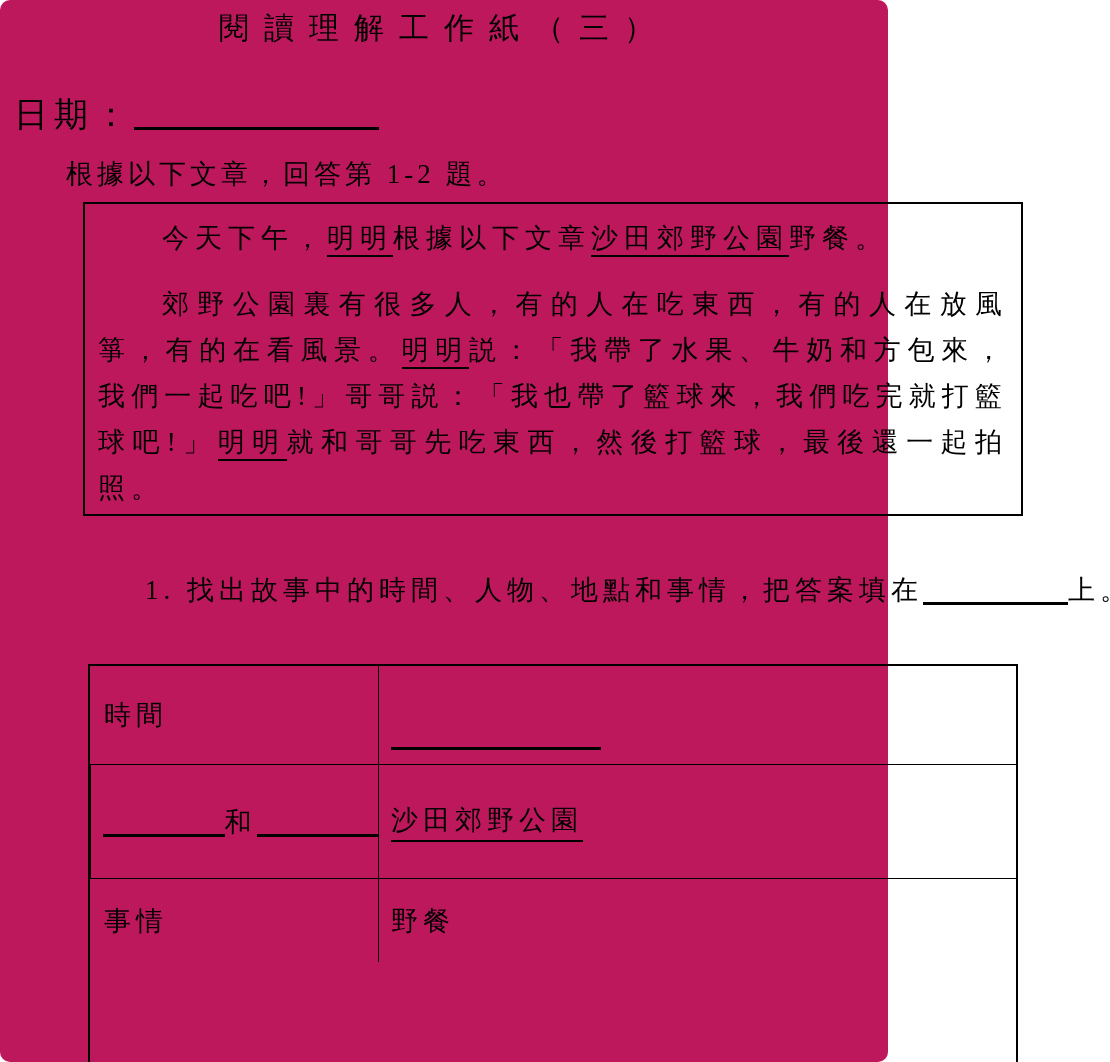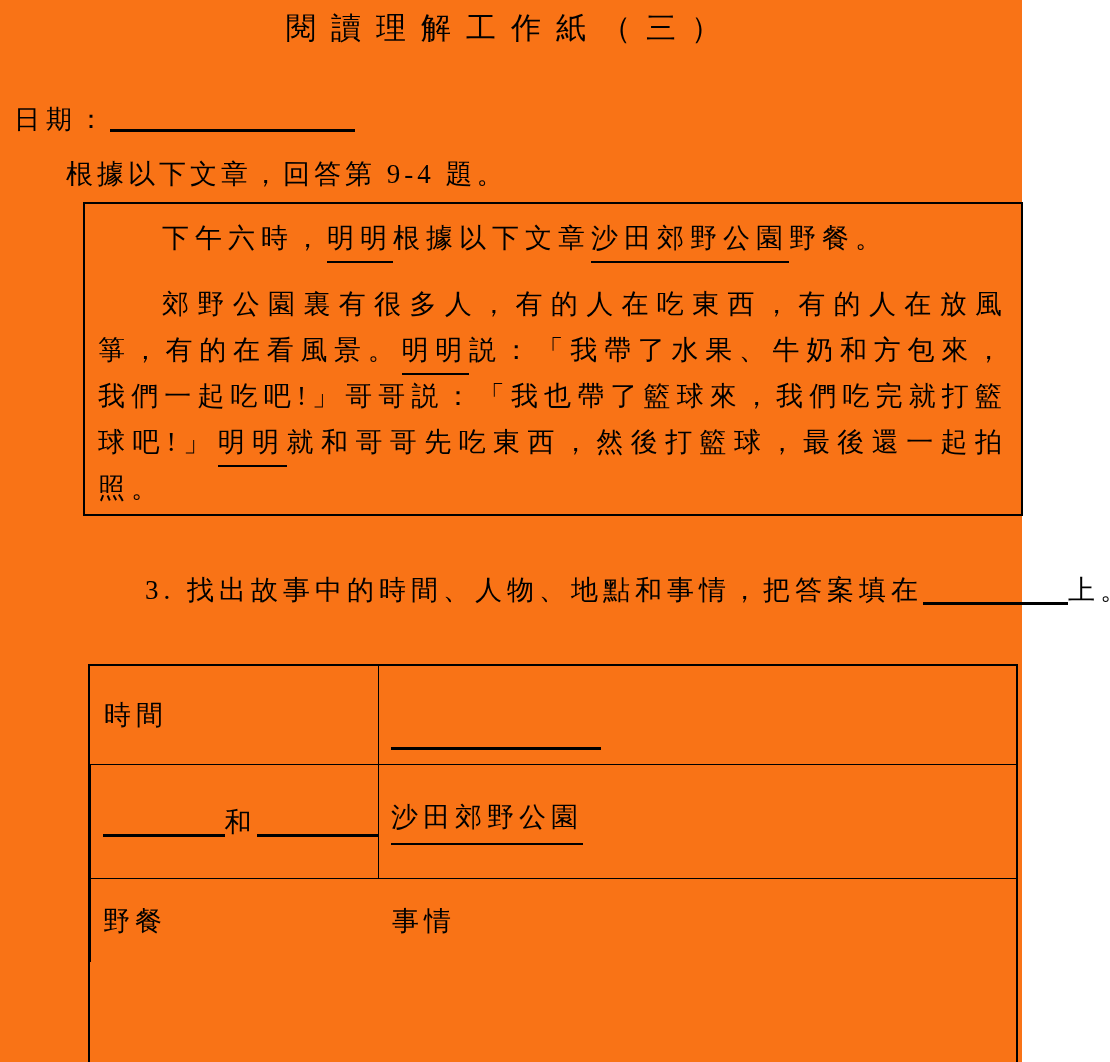--- a/index.html
+++ b/index.html
@@ -7,43 +7,44 @@
     padding: 0;
     background: #ffffff;
     width: 1110px;
     height: 1062px;
     overflow: hidden;
     font-family: "Liberation Serif", serif;
     color: #000000;
   }
   .page {
     position: relative;
-    width: 1022px;
+    width: 888px;
     height: 1062px;
-    background: #f97316;
+    background: #be185d;
+    border-radius: 10px;
   }
 
   
   .title {
     position: absolute;
     top: 8px;
     left: 0;
     width: 100%;
     text-align: center;
     font-size: 30px;
     letter-spacing: 0.5em;
     white-space: nowrap;
   }
 
   
   .date-field {
     position: absolute;
-    top: 102px;
+    top: 92px;
     left: 14px;
-    font-size: 26px;
+    font-size: 34px;
     letter-spacing: 6px;
     white-space: nowrap;
   }
   .score-field {
     position: absolute;
     top: 92px;
     left: 768px;
     font-size: 26px;
     letter-spacing: 6px;
     white-space: nowrap;
@@ -82,21 +83,21 @@
     font-size: 27px;
     line-height: 46px;
     letter-spacing: 6px;
     text-indent: 64px;
     text-align: justify;
   }
   .passage-box p + p { margin-top: 20px; }
 
   .u {
     border-bottom: 2px solid #000;
-    padding-bottom: 8px;
+    padding-bottom: 2px;
   }
 
   
   .question1 {
     position: absolute;
     left: 145px;
     top: 572px;
     font-size: 27px;
     letter-spacing: 5px;
     white-space: nowrap;
@@ -139,44 +140,44 @@
 
 <div class="page">
 
   <div class="title">閱讀理解工作紙（三）</div>
 
   <div class="date-field">
     <span>日期：</span><span class="blank hdr-blank" style="width:245px"></span>
   </div>
 
 
-  <div class="instruction">根據以下文章，回答第 9-4 題。</div>
+  <div class="instruction">根據以下文章，回答第 1-2 題。</div>
 
   <div class="passage-box">
-    <p><span>下午六時，</span><span class="u">明明</span><span>根據以下文章</span><span class="u">沙田郊野公園</span><span>野餐。</span></p>
+    <p><span>今天下午，</span><span class="u">明明</span><span>根據以下文章</span><span class="u">沙田郊野公園</span><span>野餐。</span></p>
     <p><span>郊野公園裏有很多人，有的人在吃東西，有的人在放風箏，有的在看風景。</span><span class="u">明明</span><span>説：「我帶了水果、牛奶和方包來，我們一起吃吧!」哥哥説：「我也帶了籃球來，我們吃完就打籃球吧!」</span><span class="u">明明</span><span>就和哥哥先吃東西，然後打籃球，最後還一起拍照。</span></p>
   </div>
 
-  <div class="question1"><span>3. 找出故事中的時間、人物、地點和事情，把答案填在</span><span class="blank" style="width: 145px;"></span><span>上。</span></div>
+  <div class="question1"><span>1. 找出故事中的時間、人物、地點和事情，把答案填在</span><span class="blank" style="width: 145px;"></span><span>上。</span></div>
 
   <div class="answer-table">
     <div class="cell label-cell r1">時間</div>
     <div class="cell answer-cell answer-bottom r1">
         <span class="blank" style="width: 210px;"></span>
       </div>
 
     <div class="cell answer-cell r2">
         <span class="blank" style="width: 210px;"></span>
         <span>和</span>
         <span class="blank" style="width: 210px;"></span>
       </div>
 
     <div class="cell answer-cell r3">
         <span class="u">沙田郊野公園</span>
       </div>
 
+    <div class="cell label-cell r4">事情</div>
     <div class="cell answer-cell r4">
         <span>野餐</span>
       </div>
-    <div class="cell label-cell r4">事情</div>
   </div>
 
 </div>
 
 </body></html>

